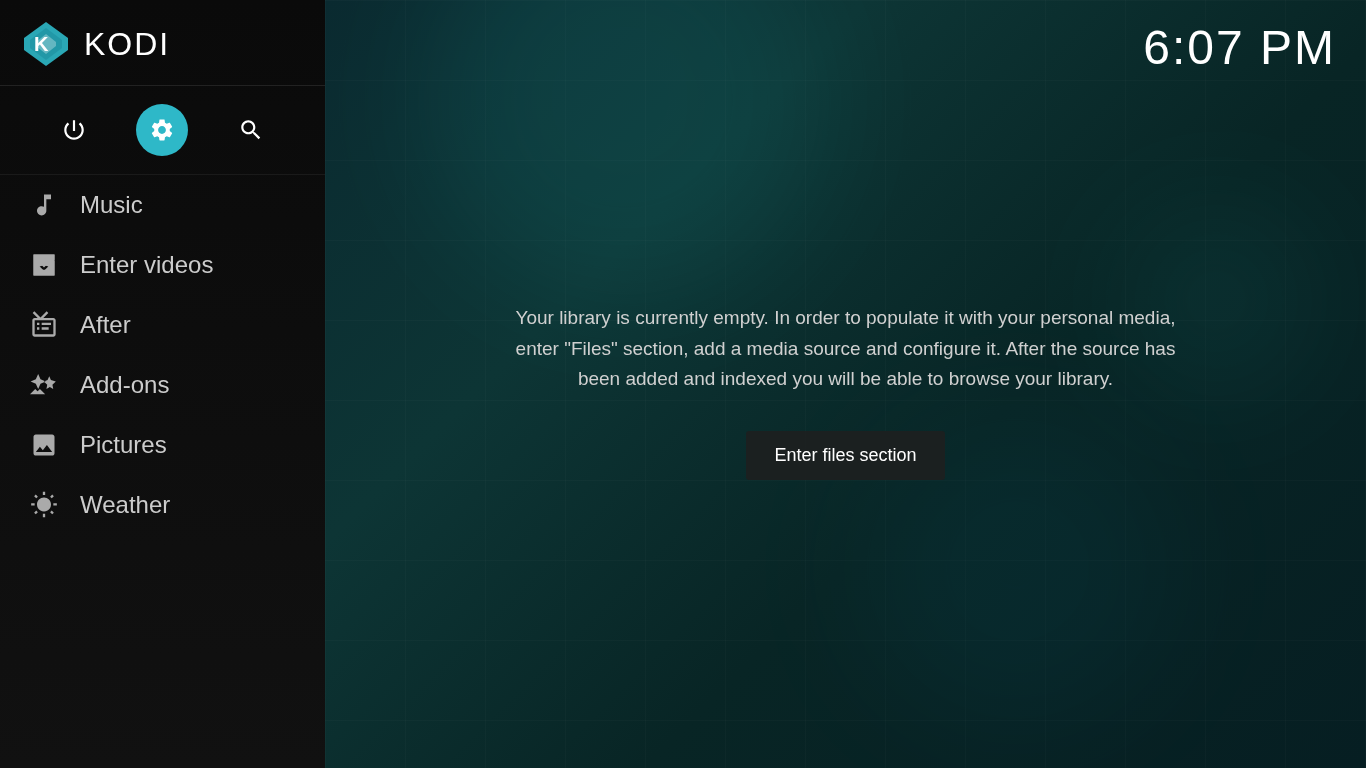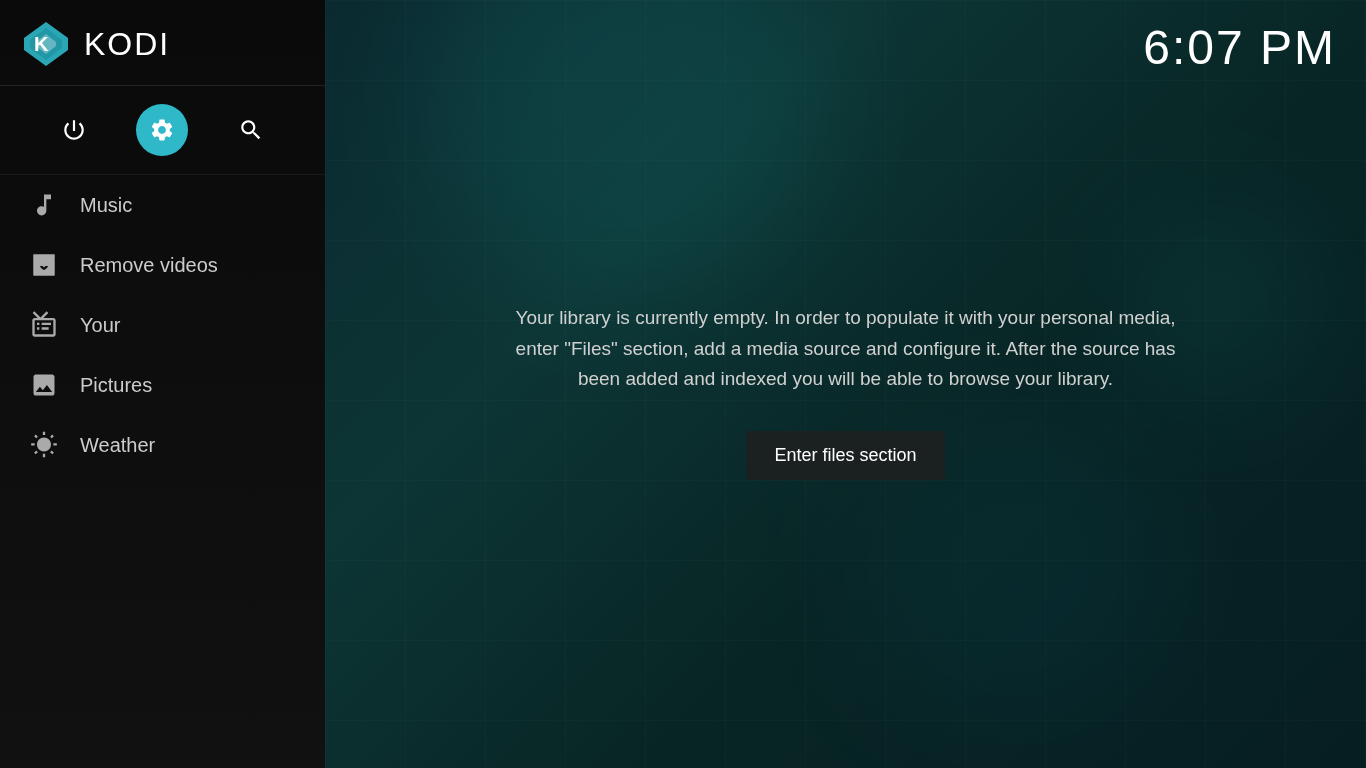--- a/index.html
+++ b/index.html
@@ -80,21 +80,21 @@
       flex: 1;
       overflow: hidden;
     }
 
     .nav-item {
       display: flex;
       align-items: center;
       padding: 14px 28px;
       cursor: pointer;
       color: #cccccc;
-      font-size: 20px;
+      font-size: 24px;
       transition: background 0.2s;
     }
 
     .nav-item .nav-icon {
       width: 32px;
       height: 32px;
       margin-right: 20px;
       flex-shrink: 0;
       display: flex;
       align-items: center;
@@ -240,33 +240,41 @@
       <span>Music</span>
     </li>
 
     <li class="nav-item">
       <span class="nav-icon">
         <svg viewBox="0 0 24 24">
             <path d="M21 3H3v18h18V3zm-9 14l-5-5 1.41-1.41L12 14.17l7.59-7.59L21 8l-9 9z"></path>
             <path d="M21 3H3v18h18V3zm-9 3c1.1 0 2 .9 2 2s-.9 2-2 2-2-.9-2-2 .9-2 2-2zm5 10H7v-1c0-1.67 3.33-2.5 5-2.5s5 .83 5 2.5v1z"></path>
           </svg>
       </span>
-      <span>Remove videos</span>
+      <span>Enter videos</span>
     </li>
 
 
     <li class="nav-item">
       <span class="nav-icon">
         <svg viewBox="0 0 24 24">
             <path d="M20 6h-8.586l4.293-4.293-1.414-1.414L9 5.586 3.707.293 2.293 1.707 7 6.414V6H4c-1.103 0-2 .897-2 2v12c0 1.103.897 2 2 2h16c1.103 0 2-.897 2-2V8c0-1.103-.897-2-2-2zm0 14H4V8h16l.002 12zM6 10h2v2H6zm0 4h2v2H6zm4-4h8v2h-8zm0 4h6v2h-6z"></path>
           </svg>
       </span>
-      <span>Your</span>
-    </li>
-
+      <span>After</span>
+    </li>
+
+    <li class="nav-item">
+      <span class="nav-icon">
+        <svg viewBox="0 0 24 24">
+            <path d="M17.928 7.703 16.5 4.5l-1.428 3.203L11.869 9l2.906 2.747-.686 3.753L17 13.75l2.911 1.75-.686-3.753L22.131 9zM0 20l4.5-4.5L9 20H0zm8.5-4.5L13 20H4l4.5-4.5zM5 7l2-4.5L9 7l4.5 2-4.5 2L7 15.5 5 11 .5 9z"></path>
+          </svg>
+      </span>
+      <span>Add-ons</span>
+    </li>
 
     <li class="nav-item">
       <span class="nav-icon">
         <svg viewBox="0 0 24 24">
             <path d="M21 19V5c0-1.1-.9-2-2-2H5c-1.1 0-2 .9-2 2v14c0 1.1.9 2 2 2h14c1.1 0 2-.9 2-2zM8.5 13.5l2.5 3.01L14.5 12l4.5 6H5l3.5-4.5z"></path>
           </svg>
       </span>
       <span>Pictures</span>
     </li>
 

